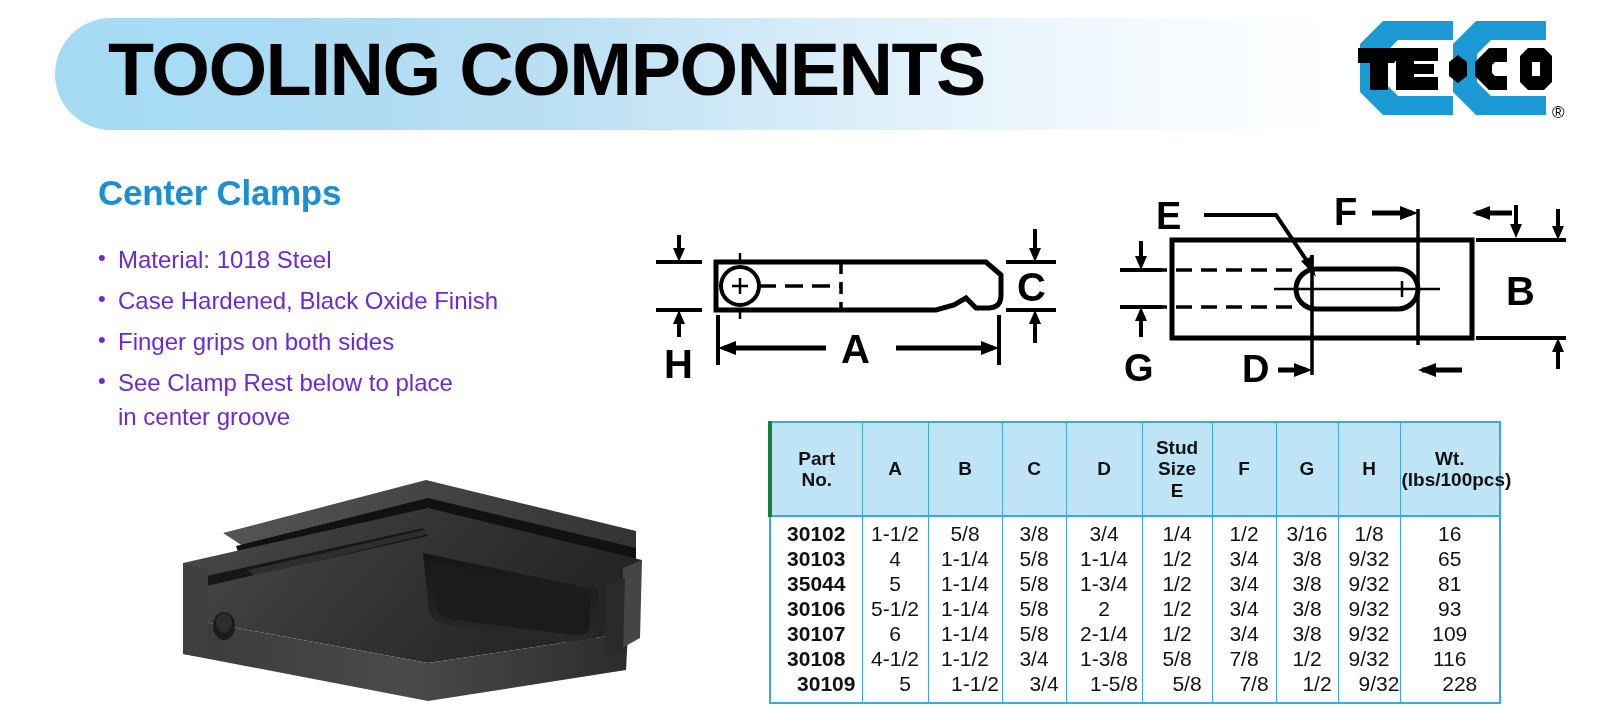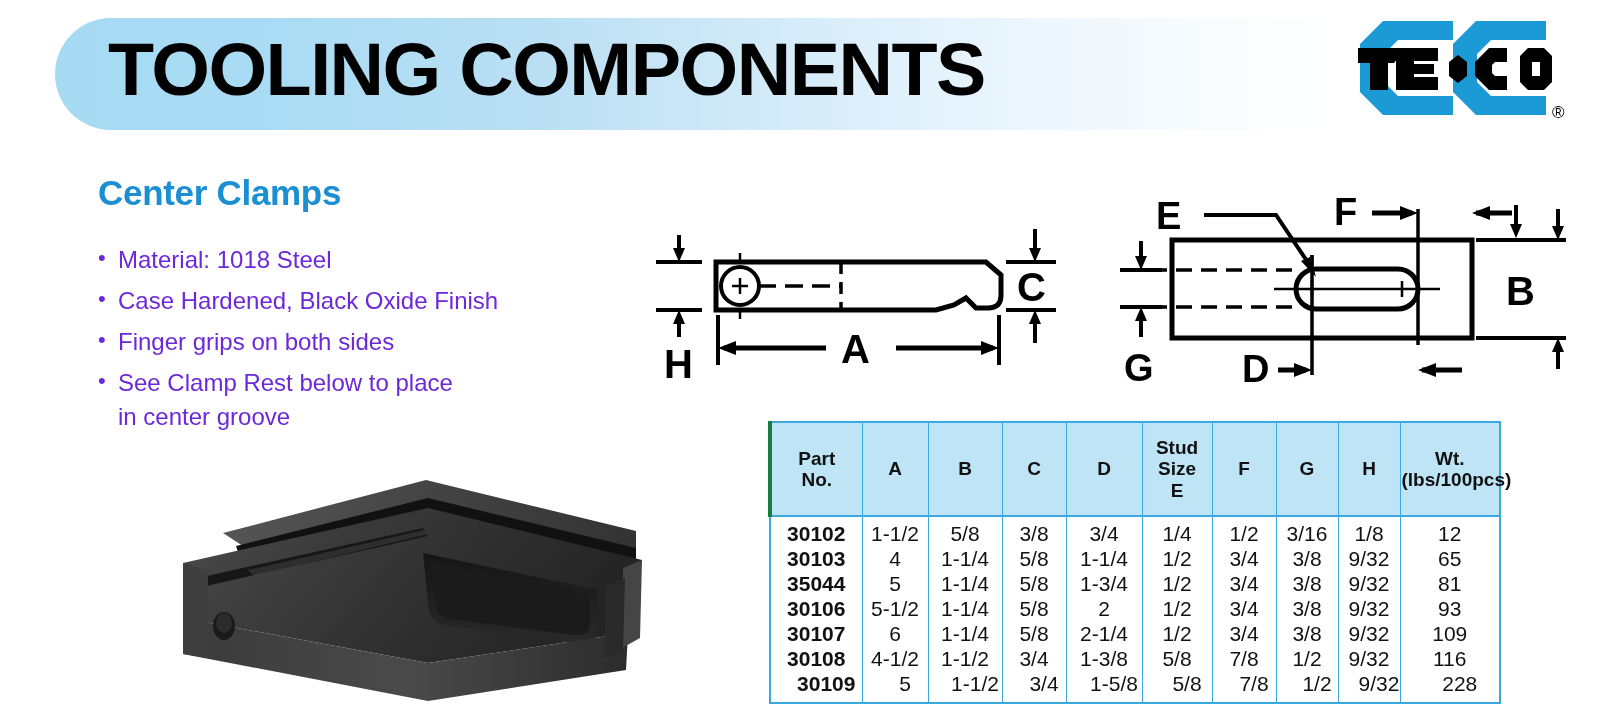--- a/index.html
+++ b/index.html
@@ -414,21 +414,21 @@
         <tr>
           <td class="partno">30102</td>
           <td>1-1/2</td>
           <td>5/8</td>
           <td>3/8</td>
           <td>3/4</td>
           <td>1/4</td>
           <td>1/2</td>
           <td>3/16</td>
           <td>1/8</td>
-          <td>12</td>
+          <td>16</td>
         </tr>
         <tr>
           <td class="partno">30103</td>
           <td>4</td>
           <td>1-1/4</td>
           <td>5/8</td>
           <td>1-1/4</td>
           <td>1/2</td>
           <td>3/4</td>
           <td>3/8</td>

